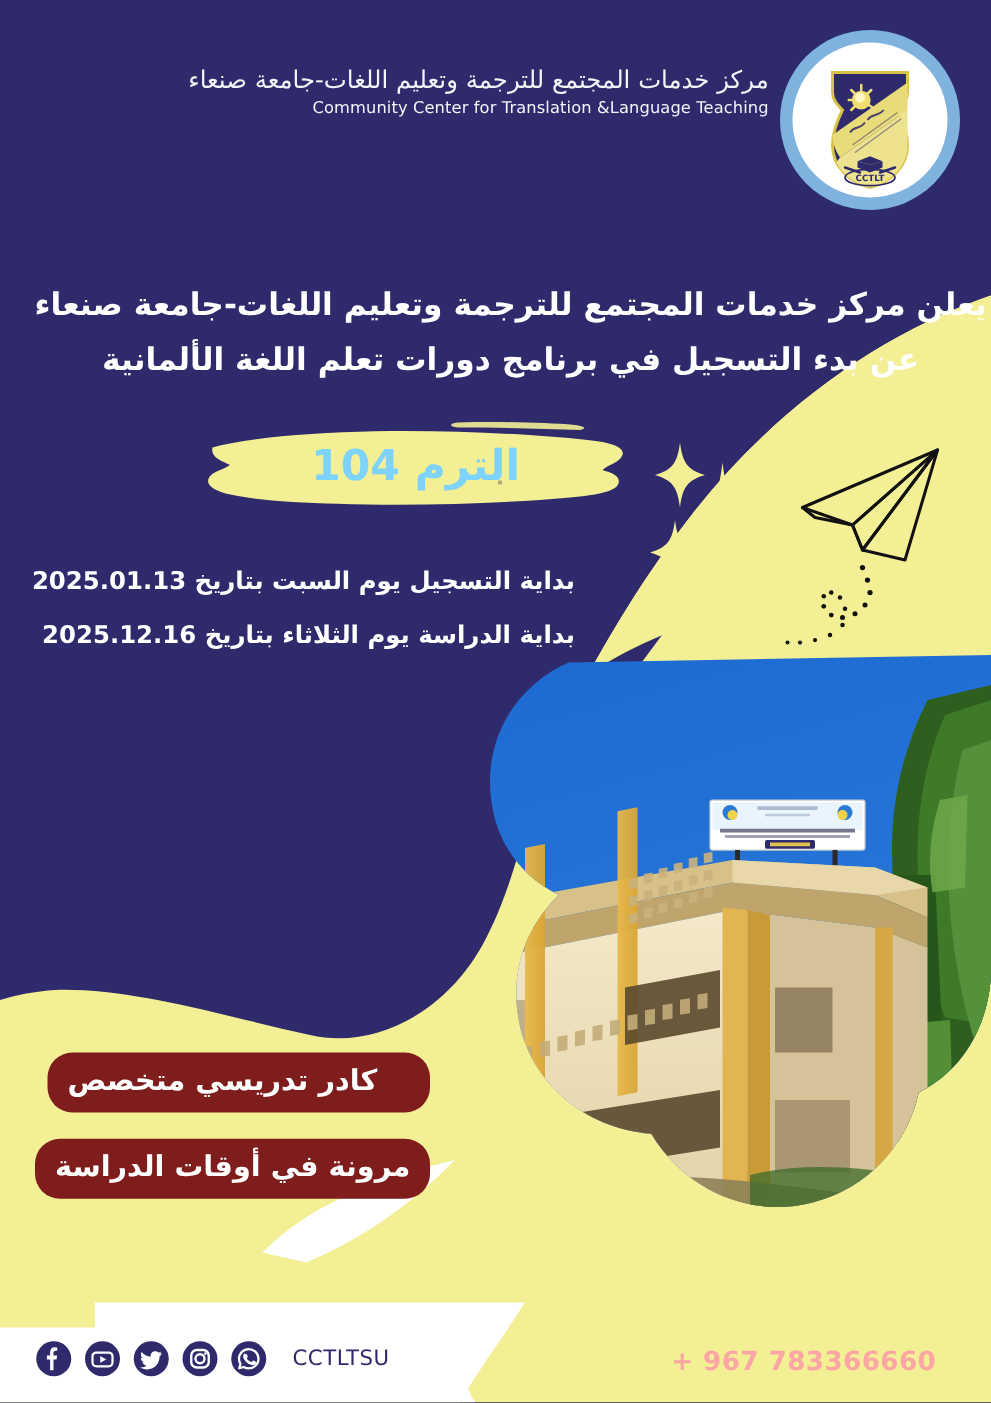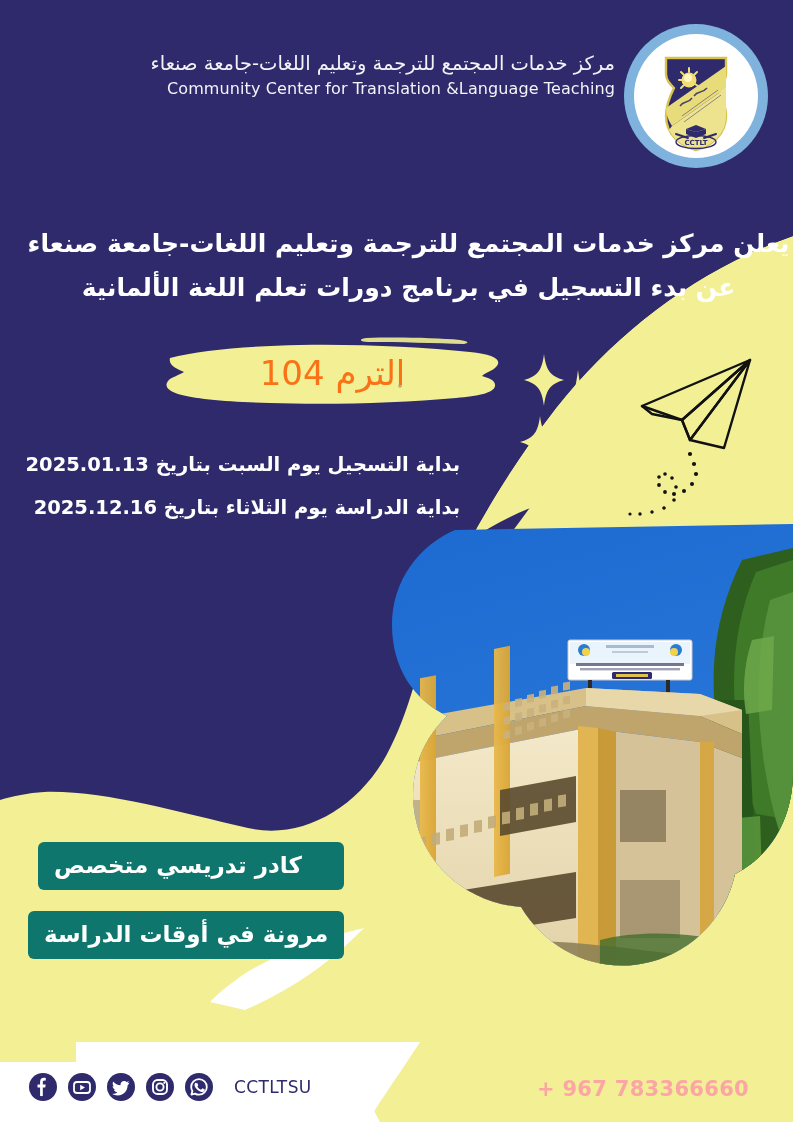--- a/index.html
+++ b/index.html
@@ -29,21 +29,21 @@
     color:#F4F3F7;
     line-height:1.28;
   }
   .header-ar{
     font-size:19.5px;
     font-weight:400;
     letter-spacing:.2px;
     white-space:nowrap;
   }
   .header-en{
-    font-size:16px;
+    font-size:13px;
     font-weight:400;
     direction:ltr;
     text-align:right;
     letter-spacing:.1px;
     white-space:nowrap;
     margin-top:2px;
   }
 
   
   .logo{
@@ -69,21 +69,21 @@
 
   
   .term-wrap{
     position:absolute;z-index:5;
     top:336px;left:160px;width:345px;height:78px;
   }
   .term-brush{position:absolute;inset:0;}
   .term-label{
     position:absolute;inset:0;
     display:flex;align-items:center;justify-content:center;
-    font-size:34px;font-weight:normal;color:#f97316;
+    font-size:34px;font-weight:bold;color:#7dd3fc;
     letter-spacing:0px;
     padding-bottom:4px;
   }
 
   
   .sparkles{position:absolute;top:352px;left:500px;width:110px;height:115px;z-index:5;}
   
   .plane{position:absolute;top:350px;left:628px;width:150px;height:175px;z-index:5;}
 
   
@@ -94,22 +94,22 @@
   }
   .dates div{
     font-size:19.5px;font-weight:bold;
     line-height:2.18;
     white-space:nowrap;
   }
 
   
   .pills{position:absolute;z-index:6;top:842px;left:28px;}
   .pill{
-    background:#0f766e;
-    border-radius:6px;
+    background:#7f1d1d;
+    border-radius:20px;
     color:#ffffff;
     font-size:23px;
     font-weight:bold;
     height:48px;
     display:flex;align-items:center;justify-content:flex-end;
     padding:0 16px 3px 16px;
     margin-bottom:21px;
     white-space:nowrap;
   }
   .pill.p1{width:306px;}

